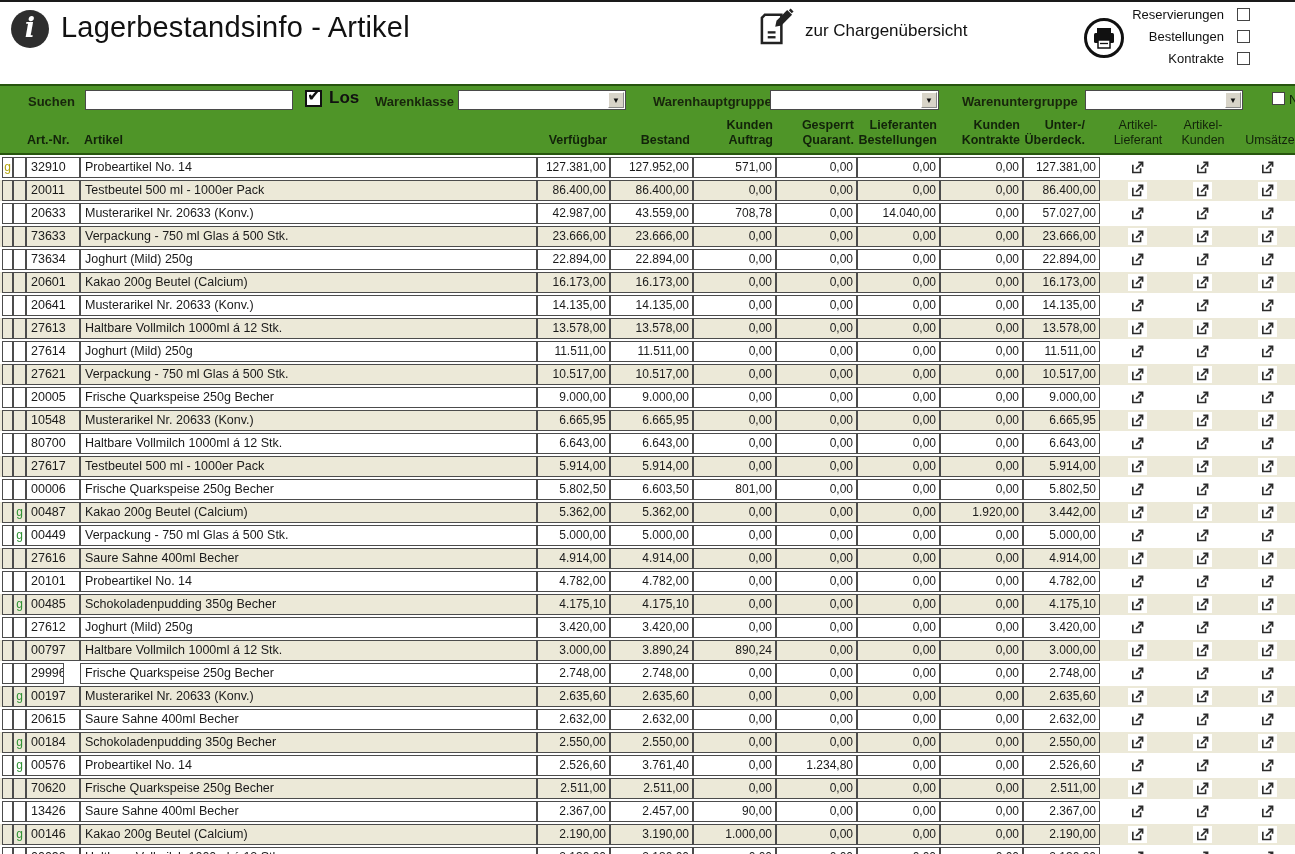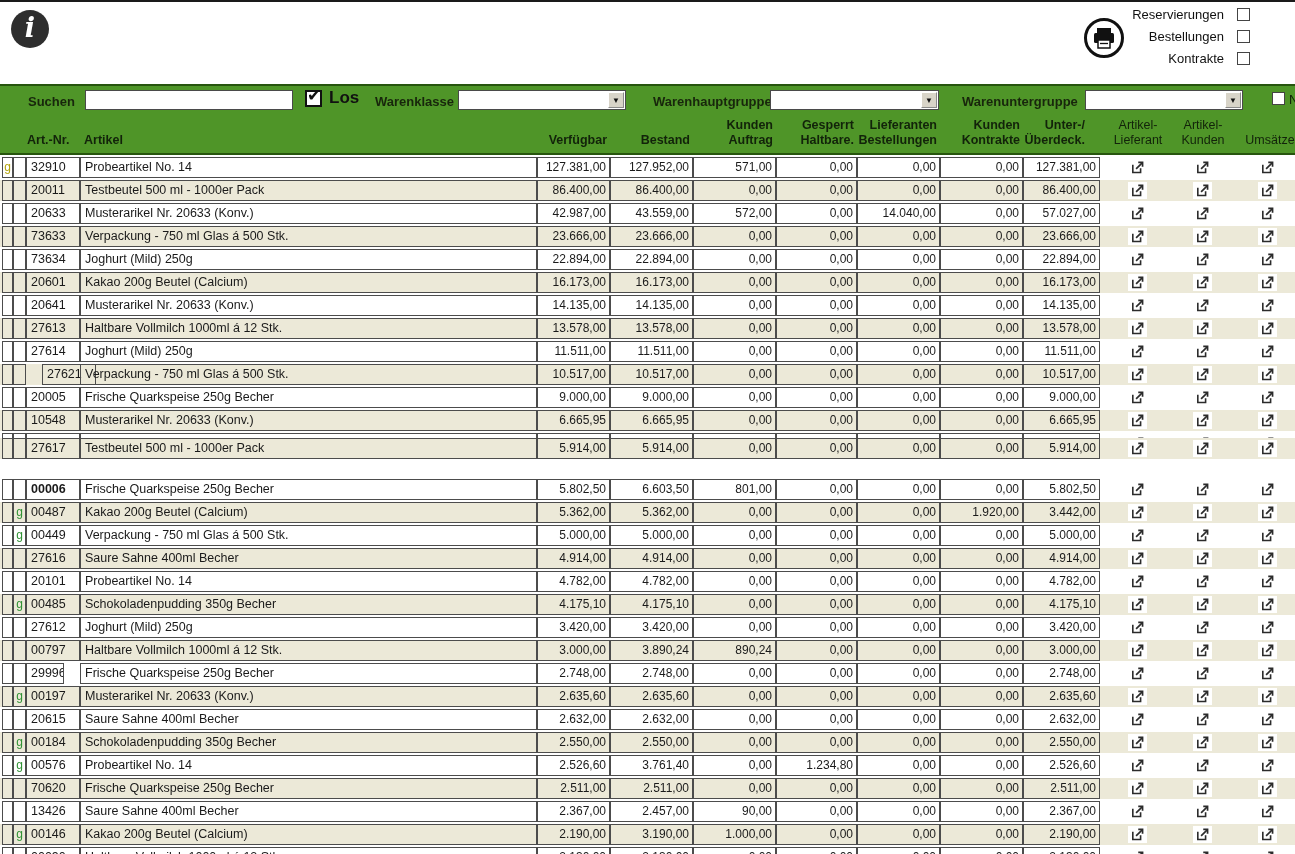--- a/index.html
+++ b/index.html
@@ -74,21 +74,32 @@
     position:absolute;top:2px;width:19px;height:17px;background:#fff;text-align:center;
     cursor:pointer;padding-top:1px;box-sizing:border-box;
   }
   .link-btn svg{display:inline-block;vertical-align:top;}
 </style>
 </head>
 <body>
 
 <div class="topbar">
   <div class="info-icon">i</div>
+  <h1 class="page-title">Lagerbestandsinfo - Artikel</h1>
 
+  <div class="charge-link">
+    <svg width="37" height="40" viewBox="0 0 38 41">
+      <path d="M7 7 h17 v29 h-20 v-26 z" fill="none" stroke="#222" stroke-width="2.6"></path>
+      <line x1="10" y1="25" x2="18" y2="25" stroke="#222" stroke-width="2.4"></line>
+      <line x1="10" y1="30" x2="18" y2="30" stroke="#222" stroke-width="2.4"></line>
+      <path d="M30 2 l5 5 -11 11 -6.3 1.3 1.3 -6.3 z" fill="#222"></path>
+      <path d="M33.5 0.5 l3 3 -1.8 1.8 -3 -3 z" fill="#222"></path>
+    </svg>
+    <span>zur Chargenübersicht</span>
+  </div>
 
   <div class="print-btn">
     <svg width="44" height="44" viewBox="0 0 44 44">
       <circle cx="22" cy="22" r="18.5" fill="none" stroke="#111" stroke-width="3"></circle>
       <rect x="15" y="12" width="14" height="6" fill="#111"></rect>
       <rect x="12" y="17" width="20" height="10" rx="1.5" fill="#111"></rect>
       <rect x="16" y="24" width="12" height="8" fill="#fff" stroke="#111" stroke-width="1.5"></rect>
       <line x1="18" y1="27.5" x2="26" y2="27.5" stroke="#111" stroke-width="1.3"></line>
     </svg>
   </div>
@@ -152,21 +163,21 @@
       </div>
       <div class="colhead bold right" style="right: 605px;">
         <div>Bestand</div>
       </div>
       <div class="colhead bold right" style="right: 522px;">
         <div>Kunden</div>
         <div>Auftrag</div>
       </div>
       <div class="colhead bold right" style="right: 441px;">
         <div>Gesperrt</div>
-        <div>Haltbare.</div>
+        <div>Quarant.</div>
       </div>
       <div class="colhead bold right" style="right: 358px;">
         <div>Lieferanten</div>
         <div>Bestellungen</div>
       </div>
       <div class="colhead bold right" style="right: 275px;">
         <div>Kunden</div>
         <div>Kontrakte</div>
       </div>
       <div class="colhead bold right" style="right: 210px;">
@@ -256,21 +267,21 @@
   </svg>
 </div>
     </div>
     <div class="row even" style="top: 46px;">
       <div class="cell flag flag1" style="left: 2px; width: 11px;"></div>
       <div class="cell flag flag2" style="left: 13px; width: 13px;"></div>
       <div class="cell txt" style="left: 26px; width: 54px;">20633</div>
       <div class="cell txt" style="left: 80px; width: 457px;">Musterarikel Nr. 20633 (Konv.)</div>
       <div class="cell num" style="left: 537px; width: 73px;">42.987,00</div>
       <div class="cell num" style="left: 610px; width: 83px;">43.559,00</div>
-      <div class="cell num" style="left: 693px; width: 83px;">572,00</div>
+      <div class="cell num" style="left: 693px; width: 83px;">708,78</div>
       <div class="cell num" style="left: 776px; width: 81px;">0,00</div>
       <div class="cell num" style="left: 857px; width: 83px;">14.040,00</div>
       <div class="cell num" style="left: 940px; width: 83px;">0,00</div>
       <div class="cell num" style="left: 1023px; width: 77px;">57.027,00</div>
       <div class="link-btn" style="left: 1128px;">
   <svg width="15" height="15" viewBox="0 0 16 16">
     <path d="M3 5 v8.3 h8.3 v-4.5" fill="none" stroke="#2b2b2b" stroke-width="1.7"></path>
     <path d="M6.5 9.5 L13 3" fill="none" stroke="#2b2b2b" stroke-width="1.8"></path>
     <path d="M8.8 2.6 h4.6 v4.6" fill="none" stroke="#2b2b2b" stroke-width="1.8"></path>
   </svg>
@@ -490,21 +501,21 @@
   <svg width="15" height="15" viewBox="0 0 16 16">
     <path d="M3 5 v8.3 h8.3 v-4.5" fill="none" stroke="#2b2b2b" stroke-width="1.7"></path>
     <path d="M6.5 9.5 L13 3" fill="none" stroke="#2b2b2b" stroke-width="1.8"></path>
     <path d="M8.8 2.6 h4.6 v4.6" fill="none" stroke="#2b2b2b" stroke-width="1.8"></path>
   </svg>
 </div>
     </div>
     <div class="row odd" style="top: 207px;">
       <div class="cell flag flag1" style="left: 2px; width: 11px;"></div>
       <div class="cell flag flag2" style="left: 13px; width: 13px;"></div>
-      <div class="cell txt" style="left: 42px; width: 54px;">27621</div>
+      <div class="cell txt" style="left: 26px; width: 54px;">27621</div>
       <div class="cell txt" style="left: 80px; width: 457px;">Verpackung - 750 ml Glas á 500 Stk.</div>
       <div class="cell num" style="left: 537px; width: 73px;">10.517,00</div>
       <div class="cell num" style="left: 610px; width: 83px;">10.517,00</div>
       <div class="cell num" style="left: 693px; width: 83px;">0,00</div>
       <div class="cell num" style="left: 776px; width: 81px;">0,00</div>
       <div class="cell num" style="left: 857px; width: 83px;">0,00</div>
       <div class="cell num" style="left: 940px; width: 83px;">0,00</div>
       <div class="cell num" style="left: 1023px; width: 77px;">10.517,00</div>
       <div class="link-btn" style="left: 1128px;">
   <svg width="15" height="15" viewBox="0 0 16 16">
@@ -623,21 +634,21 @@
   </svg>
 </div>
       <div class="link-btn" style="left: 1258px;">
   <svg width="15" height="15" viewBox="0 0 16 16">
     <path d="M3 5 v8.3 h8.3 v-4.5" fill="none" stroke="#2b2b2b" stroke-width="1.7"></path>
     <path d="M6.5 9.5 L13 3" fill="none" stroke="#2b2b2b" stroke-width="1.8"></path>
     <path d="M8.8 2.6 h4.6 v4.6" fill="none" stroke="#2b2b2b" stroke-width="1.8"></path>
   </svg>
 </div>
     </div>
-    <div class="row odd" style="top: 281px;">
+    <div class="row odd" style="top: 299px;">
       <div class="cell flag flag1" style="left: 2px; width: 11px;"></div>
       <div class="cell flag flag2" style="left: 13px; width: 13px;"></div>
       <div class="cell txt" style="left: 26px; width: 54px;">27617</div>
       <div class="cell txt" style="left: 80px; width: 457px;">Testbeutel 500 ml - 1000er Pack</div>
       <div class="cell num" style="left: 537px; width: 73px;">5.914,00</div>
       <div class="cell num" style="left: 610px; width: 83px;">5.914,00</div>
       <div class="cell num" style="left: 693px; width: 83px;">0,00</div>
       <div class="cell num" style="left: 776px; width: 81px;">0,00</div>
       <div class="cell num" style="left: 857px; width: 83px;">0,00</div>
       <div class="cell num" style="left: 940px; width: 83px;">0,00</div>
@@ -660,21 +671,21 @@
   <svg width="15" height="15" viewBox="0 0 16 16">
     <path d="M3 5 v8.3 h8.3 v-4.5" fill="none" stroke="#2b2b2b" stroke-width="1.7"></path>
     <path d="M6.5 9.5 L13 3" fill="none" stroke="#2b2b2b" stroke-width="1.8"></path>
     <path d="M8.8 2.6 h4.6 v4.6" fill="none" stroke="#2b2b2b" stroke-width="1.8"></path>
   </svg>
 </div>
     </div>
     <div class="row even" style="top: 322px;">
       <div class="cell flag flag1" style="left: 2px; width: 11px;"></div>
       <div class="cell flag flag2" style="left: 13px; width: 13px;"></div>
-      <div class="cell txt" style="left: 26px; width: 54px; font-weight: bold;">00006</div>
+      <div class="cell txt" style="left: 26px; width: 54px;">00006</div>
       <div class="cell txt" style="left: 80px; width: 457px;">Frische Quarkspeise 250g Becher</div>
       <div class="cell num" style="left: 537px; width: 73px;">5.802,50</div>
       <div class="cell num" style="left: 610px; width: 83px;">6.603,50</div>
       <div class="cell num" style="left: 693px; width: 83px;">801,00</div>
       <div class="cell num" style="left: 776px; width: 81px;">0,00</div>
       <div class="cell num" style="left: 857px; width: 83px;">0,00</div>
       <div class="cell num" style="left: 940px; width: 83px;">0,00</div>
       <div class="cell num" style="left: 1023px; width: 77px;">5.802,50</div>
       <div class="link-btn" style="left: 1128px;">
   <svg width="15" height="15" viewBox="0 0 16 16">

